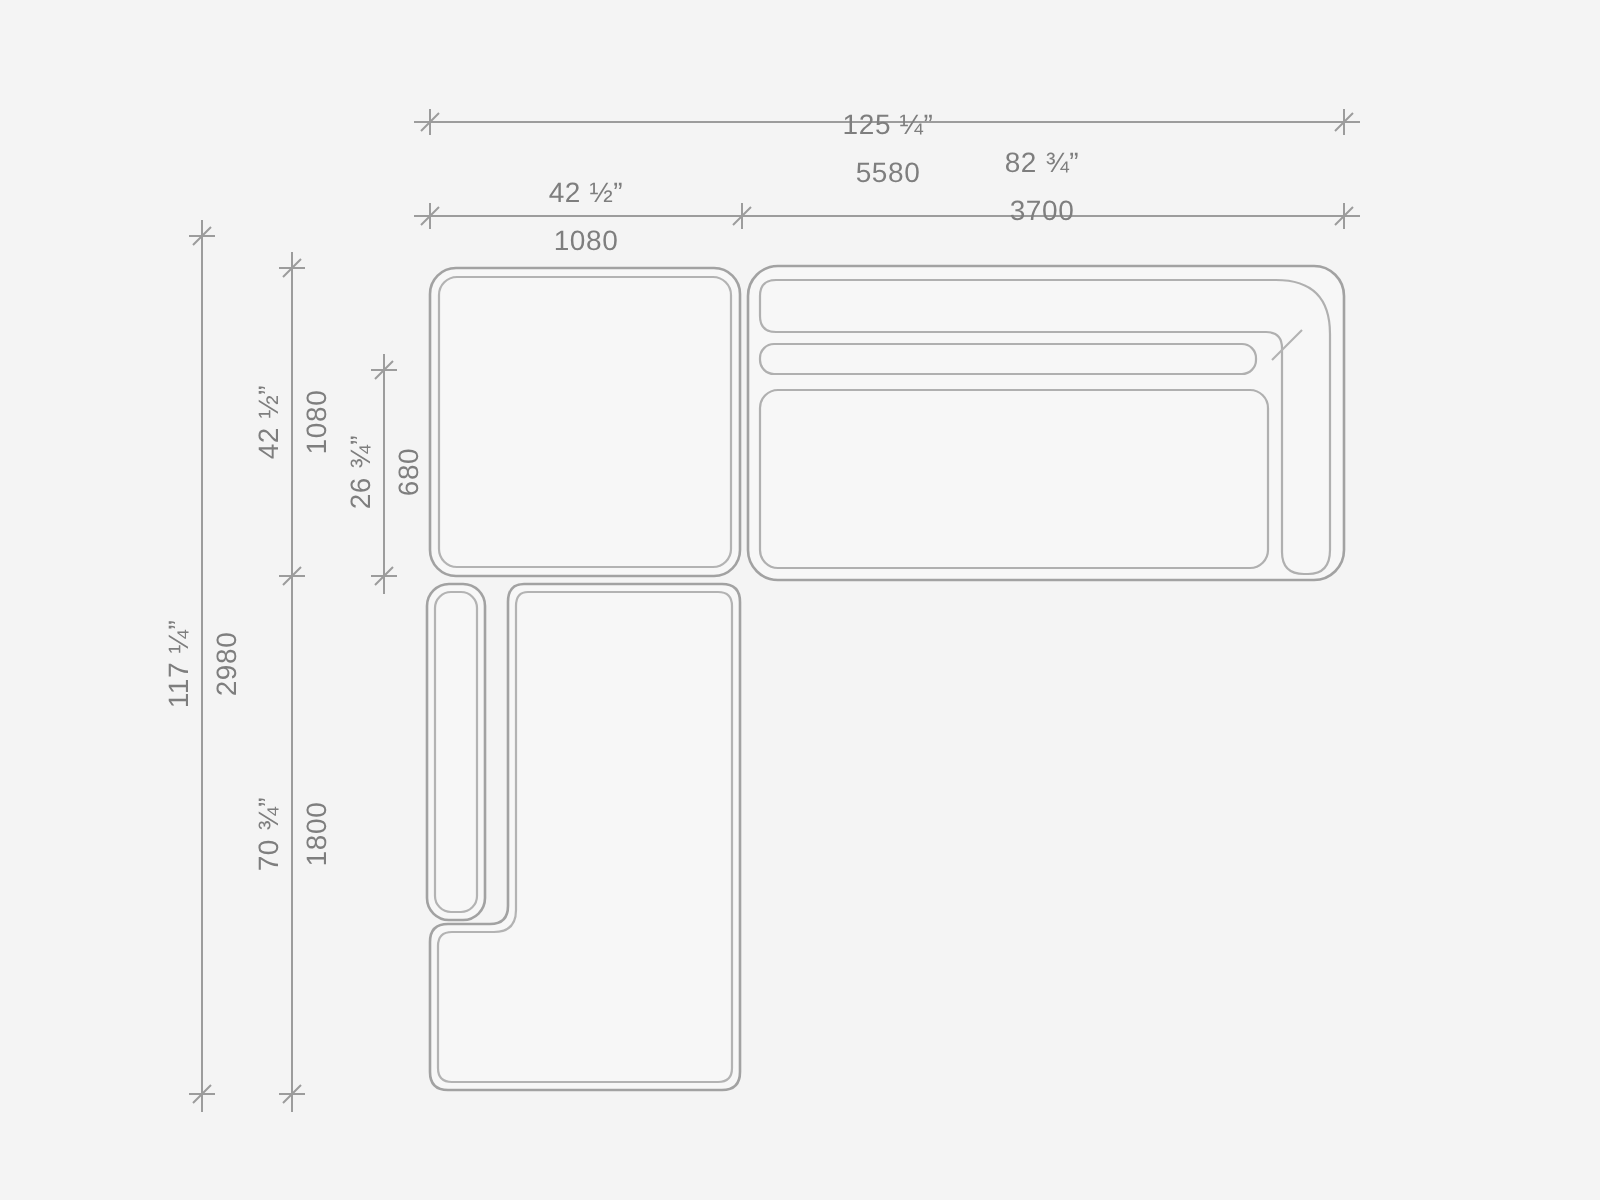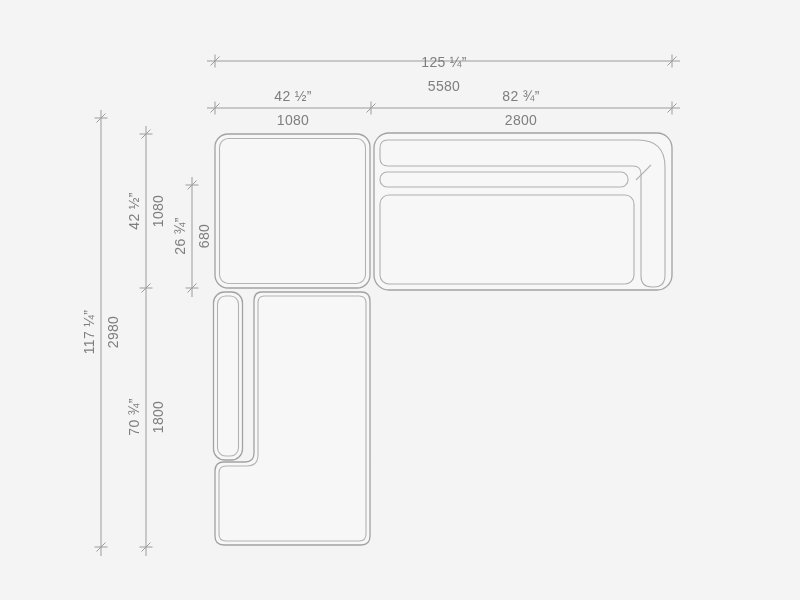--- a/index.html
+++ b/index.html
@@ -87,23 +87,23 @@
   <div class="dim-pair h" style="left:444px; top:47px;margin-top:27px;">
     <span>125 ¼”</span>
     <span>5580</span>
   </div>
 
   <div class="dim-pair h" style="left:293px; top:108px;">
     <span>42 ½”</span>
     <span>1080</span>
   </div>
 
-  <div class="dim-pair h" style="left:521px; top:108px;">
+  <div class="dim-pair h" style="left:521px; top:93px;">
     <span>82 ¾”</span>
-    <span>2800</span>
+    <span>3700</span>
   </div>
 
   <div class="dim-pair v" style="left:101px; top:332px;">
     <span>117 ¼”</span>
     <span>2980</span>
   </div>
 
   <div class="dim-pair v" style="left:146px; top:211px;">
     <span>42 ½”</span>
     <span>1080</span>

